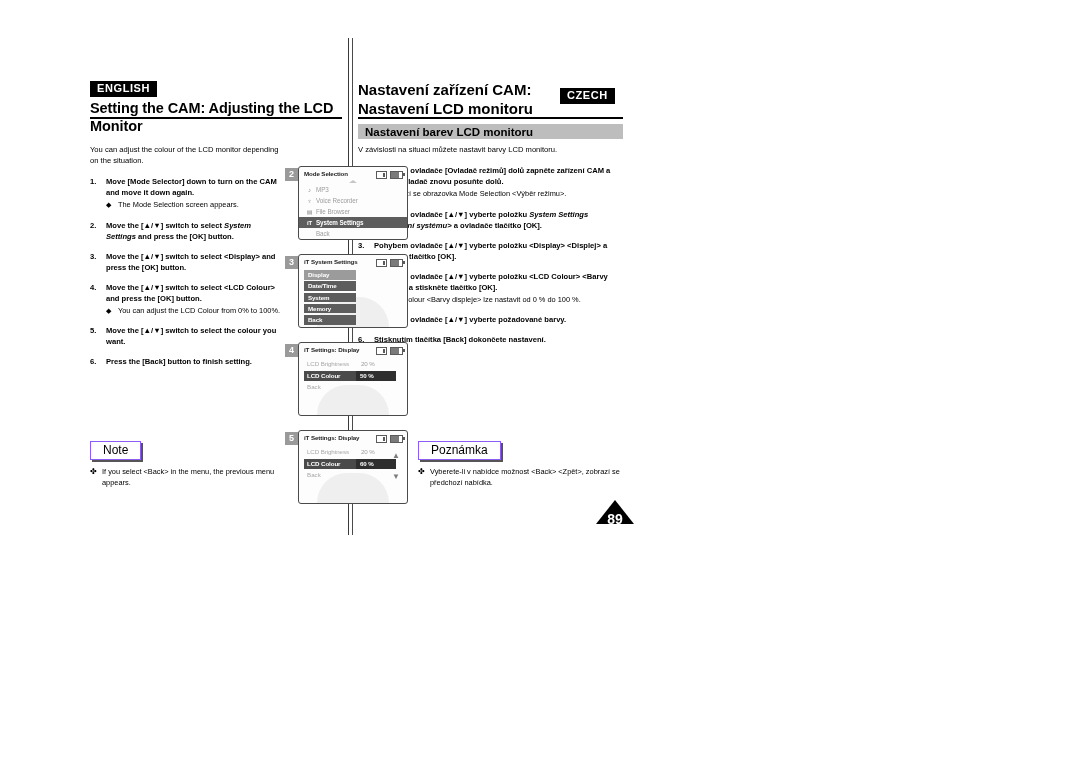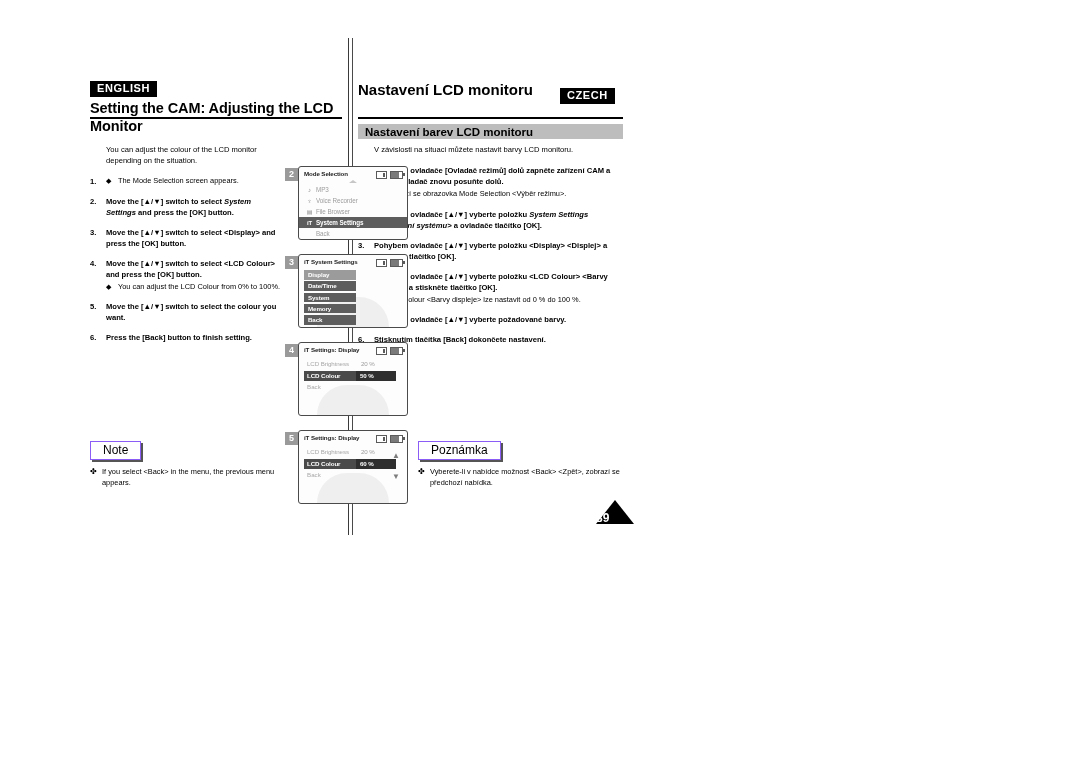--- a/index.html
+++ b/index.html
@@ -115,21 +115,21 @@
   
   .col {
     position: absolute;
     font-size: 7.6px;
     line-height: 1.42;
   }
   .col-left { left: 90px; top: 144px; width: 192px; }
   .col-right { left: 358px; top: 144px; width: 265px; }
 
   .intro {
-    margin: 0 0 10px 16px;
+    margin: 0 0 10px 0;
     font-size: 7.6px;
     line-height: 1.45;
   }
 
   ol.steps {
     margin: 0;
     padding: 0;
     list-style: none;
   }
   ol.steps > li {
@@ -405,52 +405,54 @@
     left: 0; top: 0;
     width: 0; height: 0;
     border-left: 19px solid transparent;
     border-right: 19px solid transparent;
     border-bottom: 24px solid #000;
   }
   .page-badge .pnum {
     position: absolute;
     left: 0; top: 11px;
     width: 38px;
-    text-align: left;
+    text-align: center;
     color: #fff;
-    font-size: 12px;
+    font-size: 14px;
     font-weight: bold;
   }
 </style>
 </head>
 <body>
 
 <div class="page">
 
   <div class="center-rule"></div>
 
   <div class="lang-badge badge-en">ENGLISH</div>
   <div class="lang-badge badge-cz">CZECH</div>
 
   <div class="title-en">Setting the CAM: Adjusting the LCD Monitor</div>
   <div class="title-cz">
+    <div>Nastavení zařízení CAM:</div>
     <div>Nastavení LCD monitoru</div>
   </div>
 
   <div class="hr-head hr-head-left"></div>
   <div class="hr-head hr-head-right"></div>
 
   <div class="section-bar section-right">Nastavení barev LCD monitoru</div>
 
   <div class="col col-left">
     <p class="intro">You can adjust the colour of the LCD monitor depending on the situation.</p>
 
     <ol class="steps">
       <li>
         <span class="num">1.</span>
+        <span>Move [Mode Selector] down to turn on the CAM and move it down again.</span>
         <div class="sub">
           <span class="diamond">◆</span>
           <span>The Mode Selection screen appears.</span>
         </div>
       </li>
 
       <li>
         <span class="num">2.</span>
         <span>Move the [</span><span>▲</span><span>/</span><span>▼</span><span>] switch to select </span><span class="ital">System Settings</span><span> and press the [OK] button.</span>
       </li>

